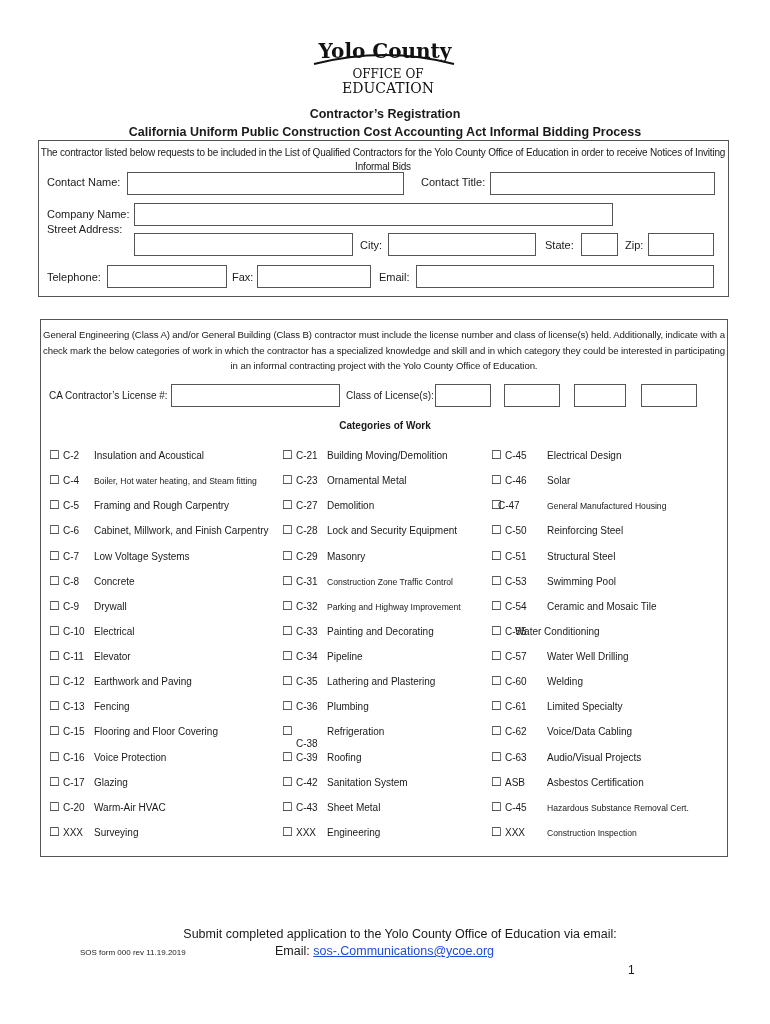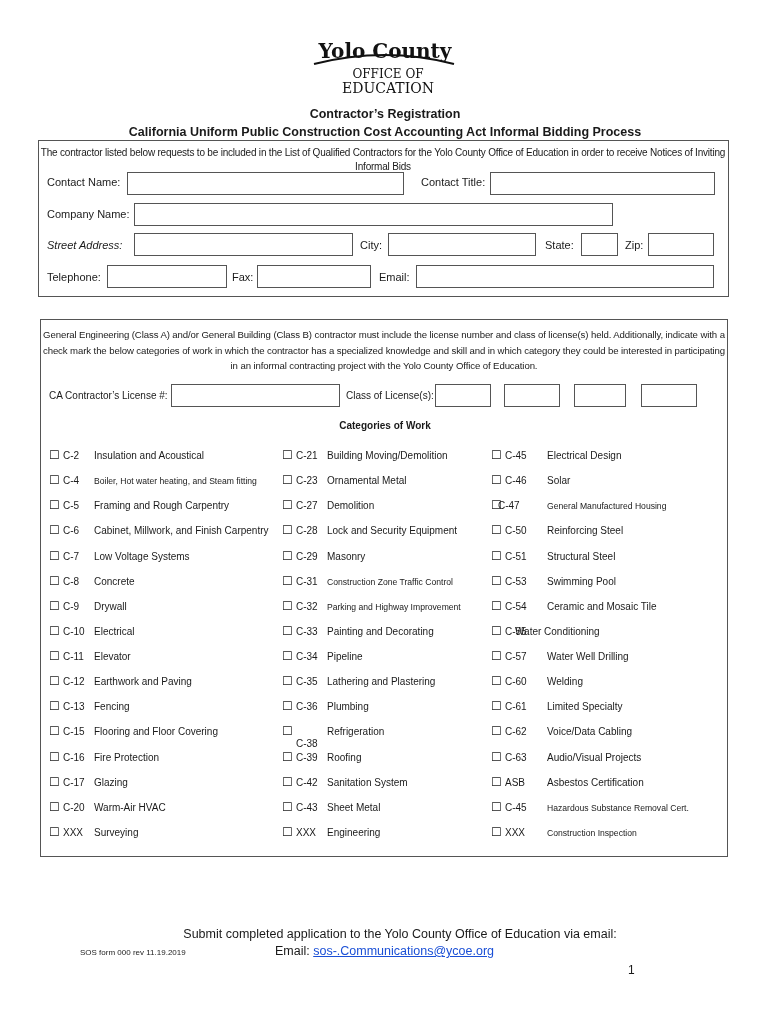--- a/index.html
+++ b/index.html
@@ -53,21 +53,21 @@
 <div class="abs intro">The contractor listed below requests to be included in the List of Qualified Contractors for the Yolo County Office of Education in order to receive Notices of Inviting Informal Bids</div>
 
 <div class="abs lbl" style="left:47px;top:176px;">Contact Name:</div>
 <div class="abs fld" style="left:127px;top:172px;width:277px;height:23px;"></div>
 <div class="abs lbl" style="left:421px;top:176px;">Contact Title:</div>
 <div class="abs fld" style="left:490px;top:172px;width:225px;height:23px;"></div>
 
 <div class="abs lbl" style="left:47px;top:208px;">Company Name:</div>
 <div class="abs fld" style="left:134px;top:203px;width:479px;height:23px;"></div>
 
-<div class="abs lbl" style="left:47px;top:239px;font-style:italic;">Street Address:</div>
+<div class="abs lbl" style="left:47px;top:223px;">Street Address:</div>
 <div class="abs fld" style="left:134px;top:233px;width:219px;height:23px;"></div>
 <div class="abs lbl" style="left:360px;top:239px;">City:</div>
 <div class="abs fld" style="left:388px;top:233px;width:148px;height:23px;"></div>
 <div class="abs lbl" style="left:545px;top:239px;">State:</div>
 <div class="abs fld" style="left:581px;top:233px;width:37px;height:23px;"></div>
 <div class="abs lbl" style="left:625px;top:239px;">Zip:</div>
 <div class="abs fld" style="left:648px;top:233px;width:66px;height:23px;"></div>
 
 <div class="abs lbl" style="left:47px;top:271px;">Telephone:</div>
 <div class="abs fld" style="left:107px;top:265px;width:120px;height:23px;"></div>
@@ -146,21 +146,21 @@
       <span class="abs cat" style="left: 94px; top: 701px;">Fencing</span>
     </div>
     <div>
       <span class="abs cb" style="left: 49px; top: 725px;">☐</span>
       <span class="abs code" style="left: 63px; top: 726px;">C-15</span>
       <span class="abs cat" style="left: 94px; top: 726px;">Flooring and Floor Covering</span>
     </div>
     <div>
       <span class="abs cb" style="left: 49px; top: 751px;">☐</span>
       <span class="abs code" style="left: 63px; top: 752px;">C-16</span>
-      <span class="abs cat" style="left: 94px; top: 752px;">Fire Protection</span>
+      <span class="abs cat" style="left: 94px; top: 752px;">Voice Protection</span>
     </div>
     <div>
       <span class="abs cb" style="left: 49px; top: 776px;">☐</span>
       <span class="abs code" style="left: 63px; top: 777px;">C-17</span>
       <span class="abs cat" style="left: 94px; top: 777px;">Glazing</span>
     </div>
     <div>
       <span class="abs cb" style="left: 49px; top: 801px;">☐</span>
       <span class="abs code" style="left: 63px; top: 802px;">C-20</span>
       <span class="abs cat" style="left: 94px; top: 802px;">Warm-Air HVAC</span>

